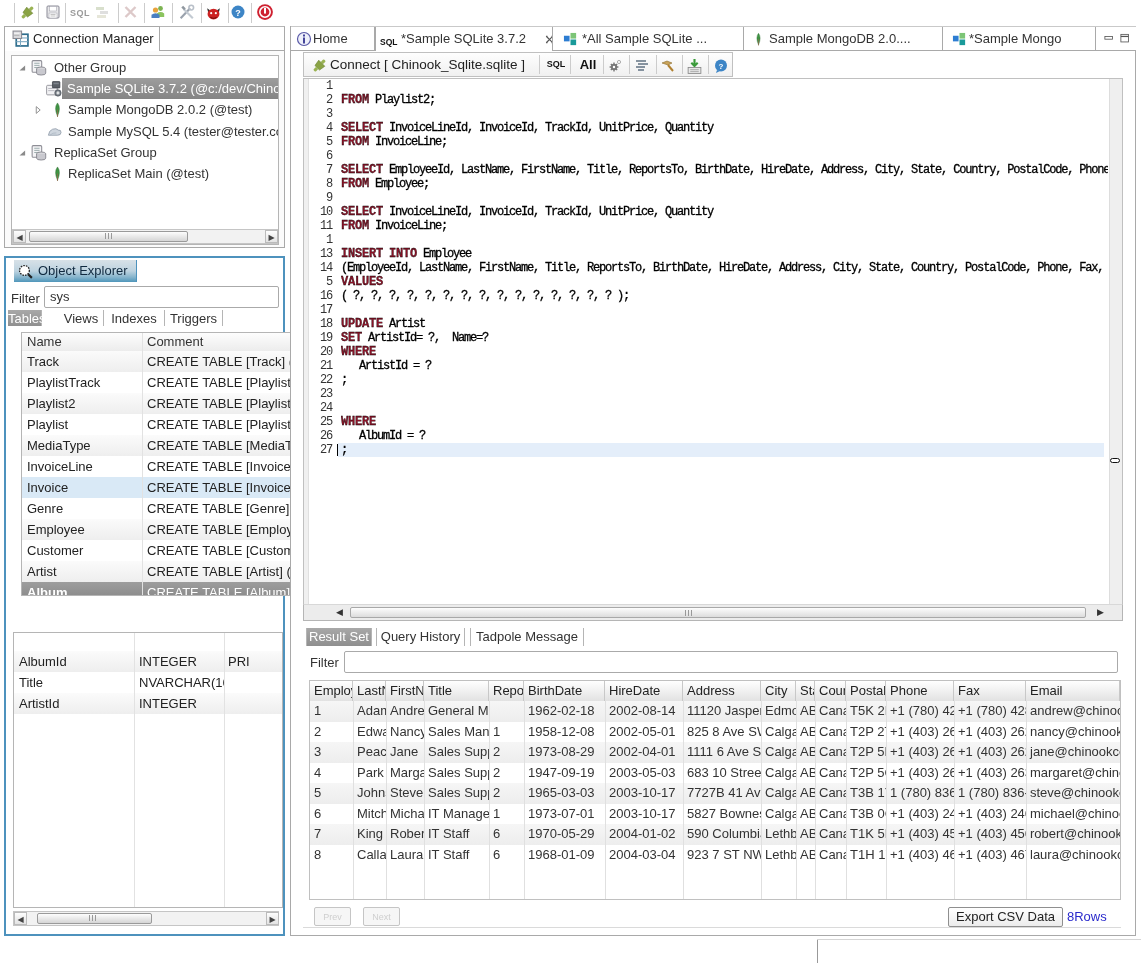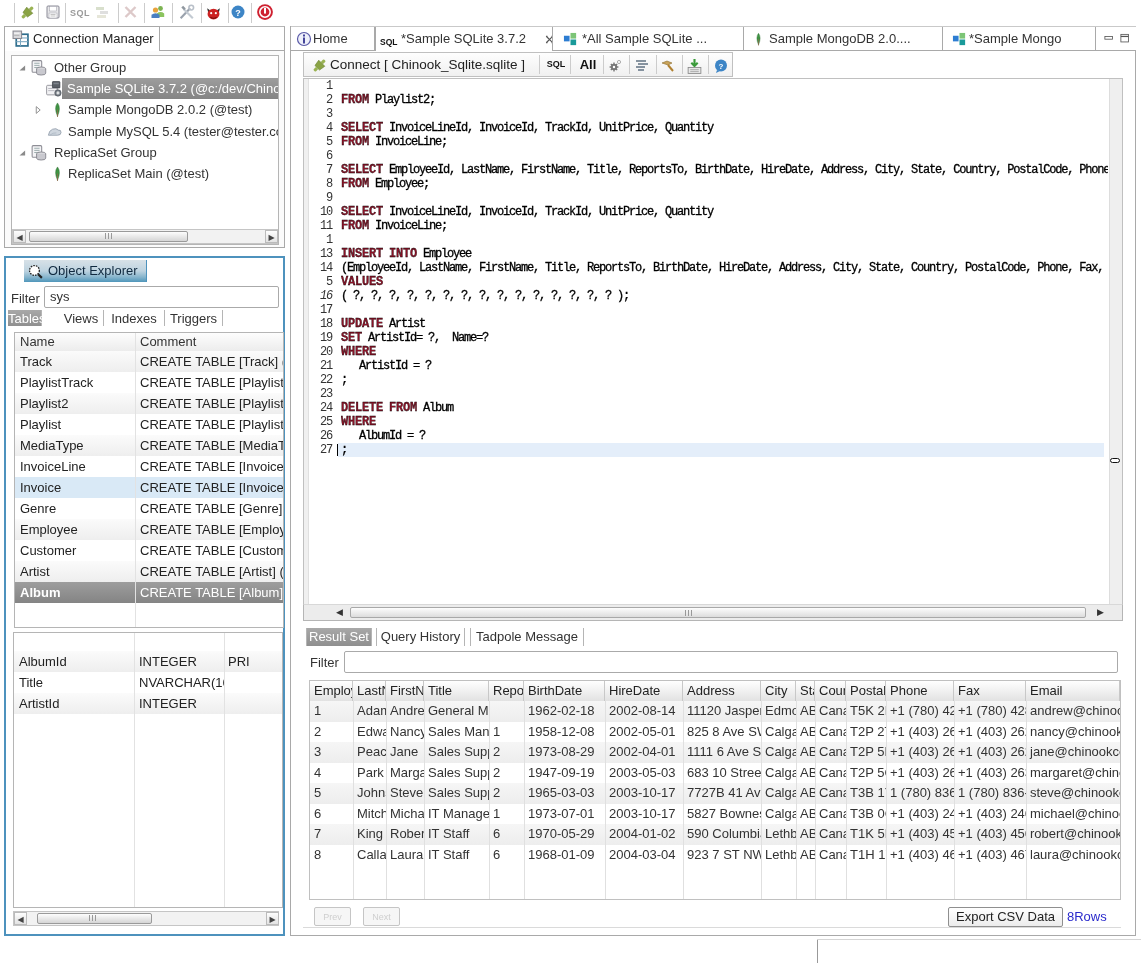--- a/index.html
+++ b/index.html
@@ -7,26 +7,26 @@
 .abs { position:absolute; }
 body { position:relative; font-size:13px; color:#333; }
 #topbar { position:absolute; left:0; top:0; width:1141px; height:26px; background:#fff; }
 #topbar .tsep { position:absolute; top:3px; height:20px; width:1px; background:#ccc; }
 #cm-tab { position:absolute; left:4px; top:26px; width:156px; height:25px; border:1px solid #a9a9a9; border-bottom:none; background:#fff; line-height:23px; z-index:3; }
 #cm-rest { position:absolute; left:160px; top:26px; width:125px; height:24px; border-top:1px solid #b5b5b5; border-right:1px solid #a9a9a9; background:#fff; z-index:2; }
 #cm-body { position:absolute; left:4px; top:50px; width:281px; height:198px; border:1px solid #a9a9a9; background:#fbfbfb; }
 #cm-tree { position:absolute; left:11px; top:55px; width:268px; height:190px; border:1px solid #b5b5b5; background:#fff; overflow:hidden; }
 .trow { position:absolute; left:0; width:266px; height:21px; line-height:21px; white-space:nowrap; overflow:hidden; color:#333; }
 #oe { position:absolute; left:4px; top:256px; width:281px; height:680px; border:2px solid #4d92bd; background:#fff; }
-#oe-tab { position:absolute; left:18px; top:2px; width:123px; height:22px; background:linear-gradient(180deg,#d8e1e7 0%,#bdd3e0 50%,#86b4cc 78%,#4f96ba 100%); border-right:1px solid #4d92bd; color:#10293f; line-height:22px; }
+#oe-tab { position:absolute; left:8px; top:2px; width:123px; height:22px; background:linear-gradient(180deg,#d8e1e7 0%,#bdd3e0 50%,#86b4cc 78%,#4f96ba 100%); border-right:1px solid #4d92bd; color:#10293f; line-height:22px; }
 #oe-filter-label { position:absolute; left:5px; top:33px; }
 #oe-filter-input { position:absolute; left:38px; top:28px; width:235px; height:22px; border:1px solid #aaa; background:#fff; border-radius:2px; line-height:20px; }
 .oetab { position:absolute; top:52px; height:16px; line-height:17px; text-align:center; border-right:1px solid #b5b5b5; color:#333; }
 .oetab.sel { background:linear-gradient(#a8a8a8,#8f8f8f); color:#fff; }
-#oe-t1 { position:absolute; left:8px; top:74px; width:270px; height:296px; border:1px solid #b5b5b5; background:#fff; overflow:hidden; }
+#oe-t1 { position:absolute; left:15px; top:74px; width:270px; height:264px; border:1px solid #b5b5b5; background:#fff; overflow:hidden; }
 #oe-t2 { position:absolute; left:7px; top:374px; width:270px; height:276px; border:1px solid #b5b5b5; background:#fff; overflow:hidden; }
 .ghead { position:absolute; top:0; left:0; width:100%; height:18px; line-height:18px; color:#333; background:linear-gradient(#fdfdfd,#ececec); }
 .gridrow { position:absolute; left:0; width:100%; height:21px; line-height:21px; white-space:nowrap; overflow:hidden; color:#222; }
 .gridrow.odd { background:linear-gradient(#fbfbfb,#eeeeee); }
 .colline { position:absolute; top:0; width:1px; background:#e2e2e2; }
 .hscroll { position:absolute; height:15px; background:#f2f2f2; border:1px solid #c5c5c5; }
 .hthumb { position:absolute; top:1px; height:11px; background:linear-gradient(#fdfdfd,#d5d5d5); border:1px solid #9a9a9a; border-radius:2px; }
 .harrow { position:absolute; top:0; width:13px; height:13px; font-size:8px; line-height:13px; text-align:center; color:#444; background:linear-gradient(#fdfdfd,#e3e3e3); border:1px solid #bbb; }
 .grip { position:absolute; top:3px; width:8px; height:6px; background:repeating-linear-gradient(90deg,#999 0,#999 1px,transparent 1px,transparent 3px); }
 #rtabs { position:absolute; left:290px; top:26px; width:846px; height:24px; background:#fff; border-top:1px solid #c9c9c9; }
@@ -377,36 +377,35 @@
     <div class="eline" style="top:126px;"><span class="kw">SELECT</span> InvoiceLineId, InvoiceId, TrackId, UnitPrice, Quantity</div>
     <div class="lnum" style="top:140px;">11</div>
     <div class="eline" style="top:140px;"><span class="kw">FROM</span> InvoiceLine;</div>
     <div class="lnum" style="top:154px;">1</div>
     <div class="lnum" style="top:168px;">13</div>
     <div class="eline" style="top:168px;"><span class="kw">INSERT</span> <span class="kw">INTO</span> Employee</div>
     <div class="lnum" style="top:182px;">14</div>
     <div class="eline" style="top:182px;">(EmployeeId, LastName, FirstName, Title, ReportsTo, BirthDate, HireDate, Address, City, State, Country, PostalCode, Phone, Fax, Email)</div>
     <div class="lnum" style="top:196px;">5</div>
     <div class="eline" style="top:196px;"><span class="kw">VALUES</span></div>
-    <div class="lnum" style="top:210px;font-style:italic;">16</div>
+    <div class="lnum" style="top:210px;">16</div>
     <div class="eline" style="top:210px;">( ?, ?, ?, ?, ?, ?, ?, ?, ?, ?, ?, ?, ?, ?, ? );</div>
     <div class="lnum" style="top:224px;">17</div>
     <div class="lnum" style="top:238px;">18</div>
     <div class="eline" style="top:238px;"><span class="kw">UPDATE</span> Artist</div>
     <div class="lnum" style="top:252px;">19</div>
     <div class="eline" style="top:252px;"><span class="kw">SET</span> ArtistId= ?,  Name=?</div>
     <div class="lnum" style="top:266px;">20</div>
     <div class="eline" style="top:266px;"><span class="kw">WHERE</span></div>
     <div class="lnum" style="top:280px;">21</div>
     <div class="eline" style="top:280px;">   ArtistId = ?</div>
     <div class="lnum" style="top:294px;">22</div>
     <div class="eline" style="top:294px;">;</div>
     <div class="lnum" style="top:308px;">23</div>
     <div class="lnum" style="top:322px;">24</div>
-    <div class="eline" style="top:322px;"><span class="kw">DELETE</span> <span class="kw">FROM</span> Album</div>
     <div class="lnum" style="top:336px;">25</div>
     <div class="eline" style="top:336px;"><span class="kw">WHERE</span></div>
     <div class="lnum" style="top:350px;">26</div>
     <div class="eline" style="top:350px;">   AlbumId = ?</div>
     <div class="lnum" style="top:364px;">27</div>
     <div class="eline" style="top:364px;">;</div>
     <div class="abs" style="left:33px; top:365px; width:1px; height:12px; background:#000;"></div>
     <div id="lruler"></div>
     <div id="oruler"></div>
     <div class="abs" style="right:2px; top:379px; width:10px; height:5px; border:1.5px solid #111; border-radius:3px; background:#fff;"></div>

